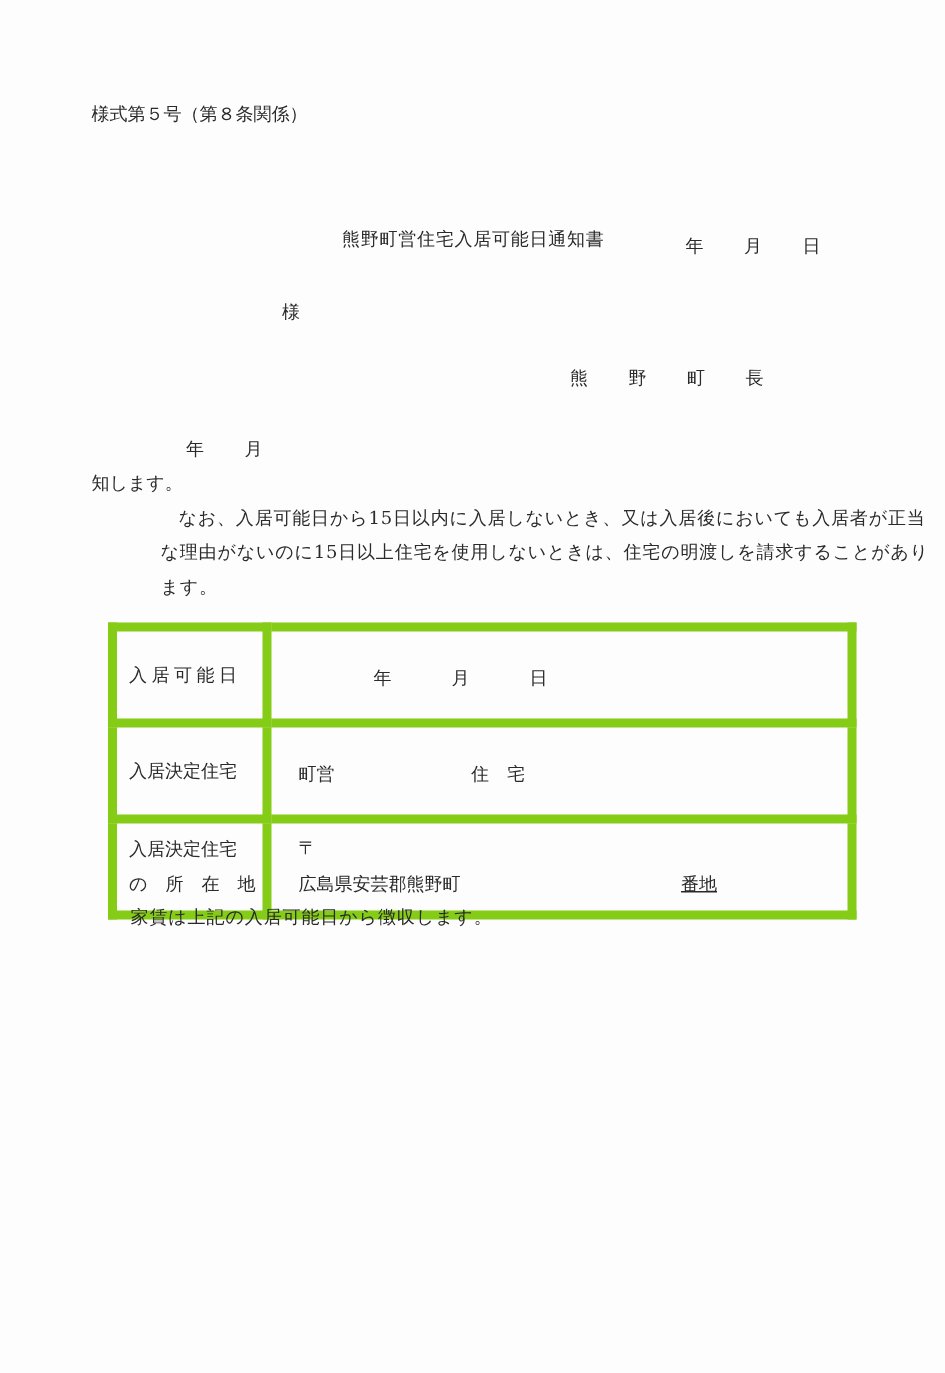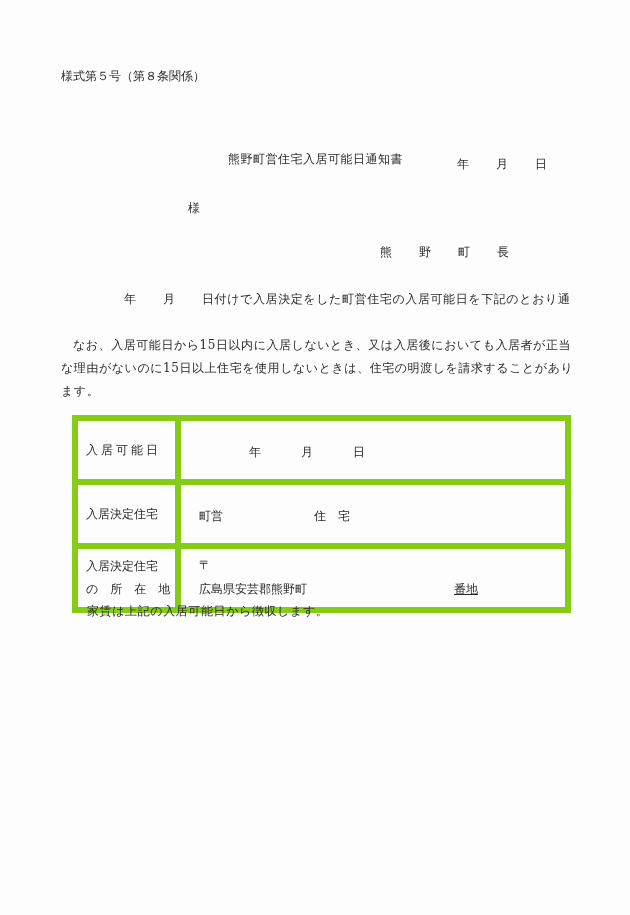--- a/index.html
+++ b/index.html
@@ -81,25 +81,25 @@
     <span style="left:380px;">熊</span>
     <span style="left:419px;">野</span>
     <span style="left:458px;">町</span>
     <span style="left:497px;">長</span>
   </div>
 
   <div class="abs body-para para1">
     <div class="row1">
       <span style="left:63px;">年</span>
       <span style="left:102px;">月</span>
-      <span style="left:141px; letter-spacing:0.6px;">日付けで入居決定をした町営住宅の入居可能日を下記のとおり通</span>
     </div>
+    <div>知します。</div>
   </div>
 
-  <div class="abs body-para para2" style="text-indent:12px; letter-spacing:0.55px;">
+  <div class="abs body-para para2" style="text-indent:12px; letter-spacing:0.55px;margin-left:46px;">
     <span>なお、入居可能日から15日以内に入居しないとき、又は入居後においても入居者が正当な理由がないのに15日以上住宅を使用しないときは、住宅の明渡しを請求することがあります。</span>
   </div>
 
   <table class="info">
     <tbody>
         <tr class="r1">
       <td class="label">
         <span class="spaced2">入居可能日</span>
       </td>
       <td>

